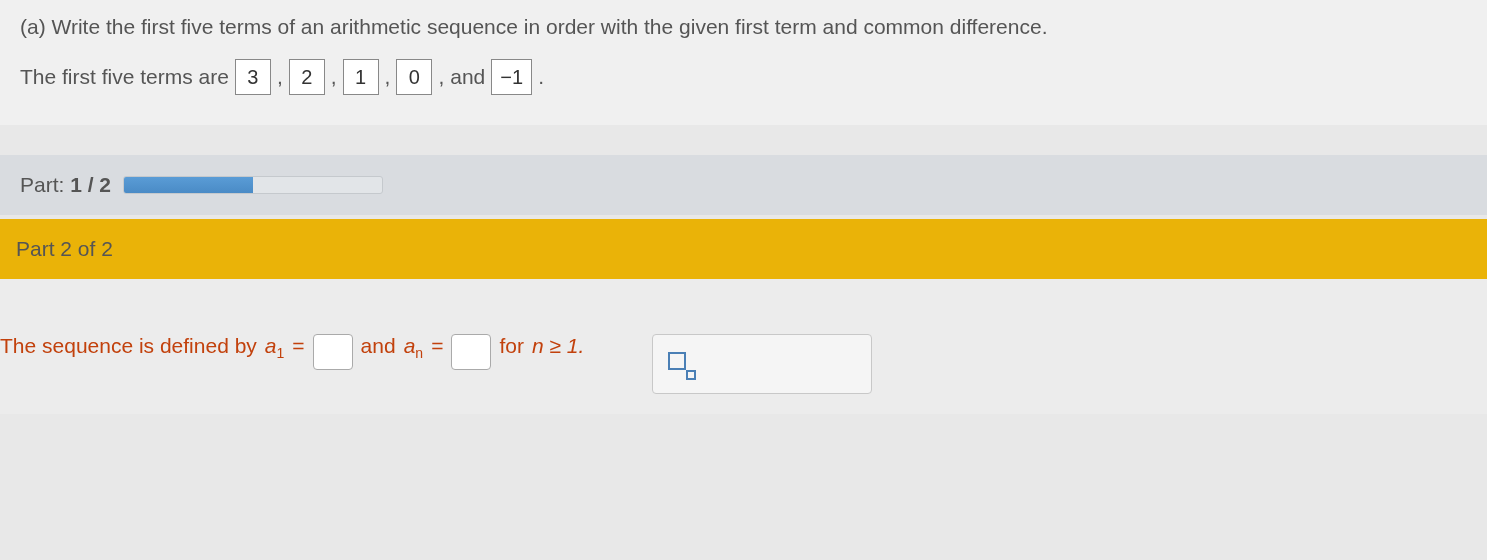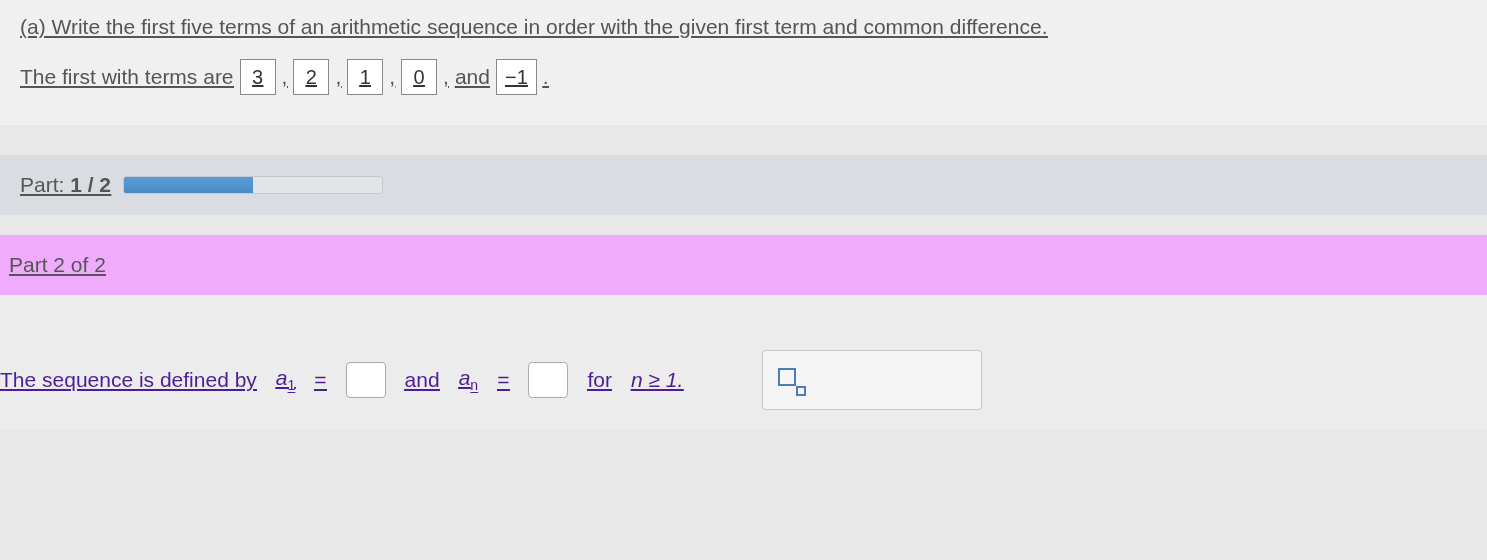--- a/index.html
+++ b/index.html
@@ -1,19 +1,18 @@
 <!DOCTYPE html>
 <html><head>
   <meta charset="utf-8">
   <style>
     * {
       box-sizing: border-box;
       margin: 0;
       padding: 0;
-      text-decoration: underline;
     }
     body {
       font-family: Arial, Helvetica, sans-serif;
       background: #e8e8e8;
       color: #444;
       width: 1487px;
       height: 560px;
       overflow: hidden;
     }
     .section-a {
@@ -68,39 +67,39 @@
       border-radius: 3px;
       position: relative;
     }
     .progress-bar-inner {
       height: 100%;
       width: 50%;
       background: linear-gradient(to bottom, #5a9cd6, #4a8bc6);
       border-radius: 2px 0 0 2px;
     }
     .part-band {
-      background: #f0abfc;
-      padding: 18px 9px;
-      margin-top: 20px;
+      background: #eab308;
+      padding: 18px 16px;
+      margin-top: 4px;
     }
     .part-label {
       font-size: 21px;
       color: #555;
     }
     .section-b {
       background: #ececec;
       padding: 30px 20px 20px 0;
     }
     .answer-line-b {
       margin-top: 25px;
       display: flex;
-      align-items: center;
-      gap: 19px;
-      font-size: 21px;
-      color: #4c1d95;
+      align-items: flex-start;
+      gap: 8px;
+      font-size: 21px;
+      color: #c2410c;
     }
     .math-sub {
       font-style: italic;
     }
     .sub {
       font-size: 14px;
       vertical-align: sub;
     }
     .empty-box {
       display: inline-block;
@@ -142,21 +141,21 @@
       bottom: -4px;
       right: -4px;
     }
   </style>
 </head>
 <body>
 
 <div class="section-a">
   <div class="question-text">(a) Write the first five terms of an arithmetic sequence in order with the given first term and common difference.</div>
   <div class="answer-line">
-    <span>The first with terms are</span>
+    <span>The first five terms are</span>
     <span class="answer-box">3</span>
       <span>,</span>
     <span class="answer-box">2</span>
       <span>,</span>
     <span class="answer-box">1</span>
       <span>,</span>
     <span class="answer-box">0</span>
       <span>,</span>
     <span>and</span>
     <span class="answer-box">−1</span>

